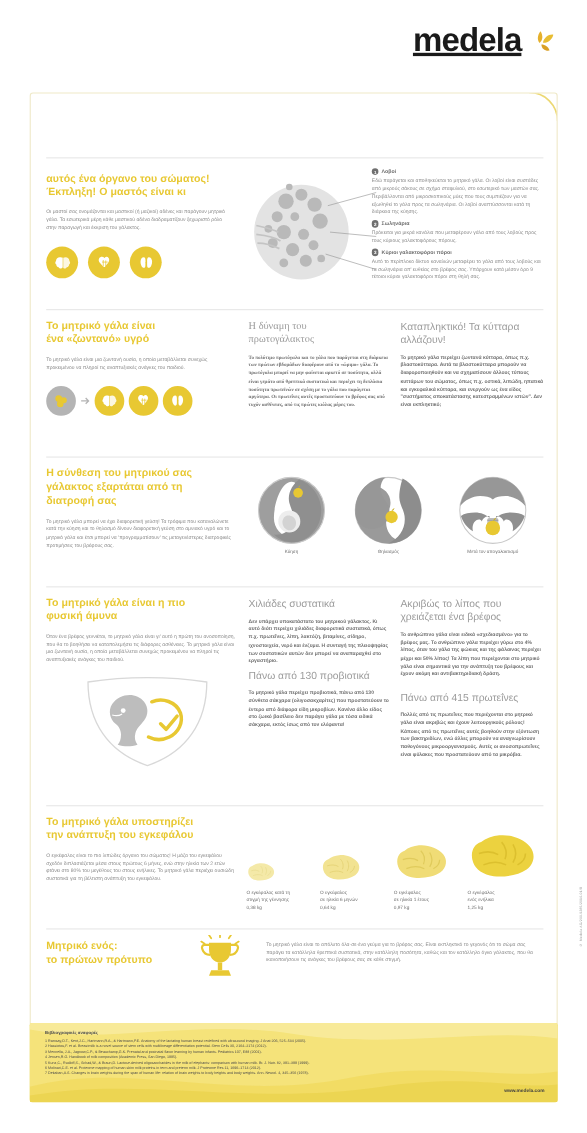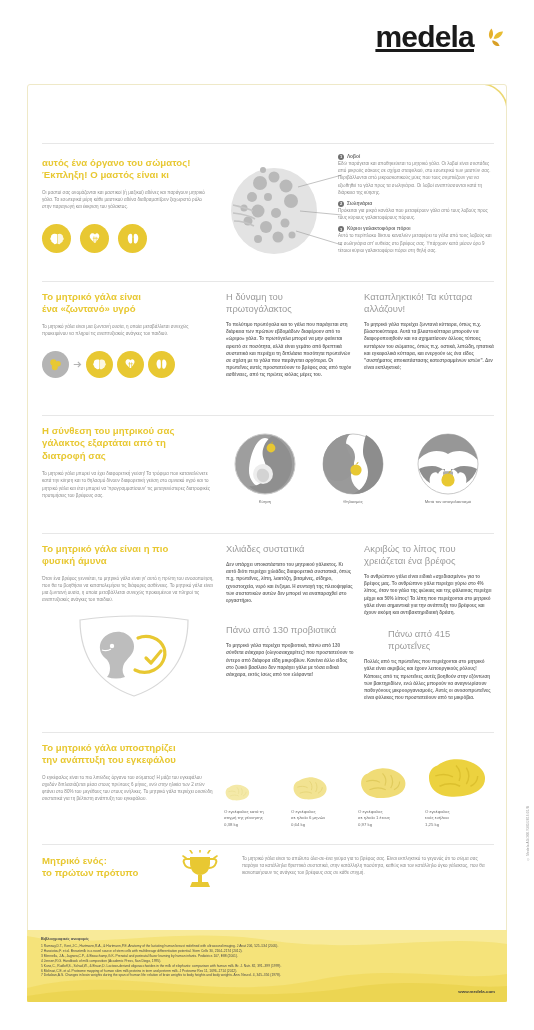--- a/index.html
+++ b/index.html
@@ -215,21 +215,21 @@
           <div class="ic" style="width:27px;height:27px;">
             <svg width="17" height="17" viewBox="0 0 24 24">
                 <path d="M9 5C6.5 5 5 7.5 5 10.5S6.5 18 9 18c1.6 0 2-1.6 2-3.6V8.8C11 6.6 10.5 5 9 5z" fill="#fff"></path>
                 <path d="M15 5c2.5 0 4 2.5 4 5.5S17.5 18 15 18c-1.6 0-2-1.6-2-3.6V8.8C13 6.6 13.5 5 15 5z" fill="#fff"></path>
                 <path d="M11.3 11.5h1.4M12 11.5v6" stroke="#e8c832" stroke-width="1.1" fill="none"></path>
               </svg>
           </div>
         </div>
       </div>
 
-      <div class="sec" style="left:198px; top:206px; width:128px;">
+      <div class="sec" style="left:198px; top:206px; width:128px;font-family:Liberation Serif, serif;">
         <div class="h-grey">Η δύναμη του</div>
         <div class="h-grey">πρωτογάλακτος</div>
         <div class="body-txt-b" style="margin-top:6px;">Το πολύτιμο πρωτόγαλα και το γάλα που παράγεται στη διάρκεια των πρώτων εβδομάδων διαφέρουν από το «ώριμο» γάλα. Το πρωτόγαλα μπορεί να μην φαίνεται αρκετό σε ποσότητα, αλλά είναι γεμάτο από θρεπτικά συστατικά και περιέχει τη διπλάσια ποσότητα πρωτεϊνών σε σχέση με το γάλα που παράγεται αργότερα. Οι πρωτεΐνες αυτές προστατεύουν το βρέφος σας από τυχόν ασθένειες, από τις πρώτες κιόλας μέρες του.</div>
       </div>
 
       <div class="sec" style="left:336px; top:206px; width:130px;">
         <div class="h-grey">Καταπληκτικό! Τα κύτταρα</div>
         <div class="h-grey">αλλάζουν!</div>
         <div class="body-txt-b" style="margin-top:6px;">Το μητρικό γάλα περιέχει ζωντανά κύτταρα, όπως π.χ. βλαστοκύτταρα. Αυτά τα βλαστοκύτταρα μπορούν να διαφοροποιηθούν και να σχηματίσουν άλλους τύπους κυττάρων του σώματος, όπως π.χ. οστικά, λιπώδη, ηπατικά και εγκεφαλικά κύτταρα, και ενεργούν ως ένα είδος "συστήματος αποκατάστασης κατεστραμμένων ιστών". Δεν είναι εκπληκτικό;</div>
       </div>
@@ -299,29 +299,29 @@
             <path d="M30 36c3 1 6 1 9-1" stroke="#fff" stroke-width="1.1" fill="none"></path>
             <path d="M66 24c10-4 22 0 26 10 3 9-2 18-10 22-6 3-13 3-19 0" fill="none" stroke="#e8c832" stroke-width="3.2" stroke-linecap="round"></path>
             <path d="M74 44l5 5 10-12" fill="none" stroke="#e8c832" stroke-width="3.2" stroke-linecap="round" stroke-linejoin="round"></path>
           </svg>
         </div>
       </div>
 
       <div class="sec" style="left:198px; top:458px; width:128px;">
         <div class="h-grey">Χιλιάδες συστατικά</div>
         <div class="body-txt-b" style="margin-top:6px;">Δεν υπάρχει υποκατάστατο του μητρικού γάλακτος. Κι αυτό διότι περιέχει χιλιάδες διαφορετικά συστατικά, όπως π.χ. πρωτεΐνες, λίπη, λακτόζη, βιταμίνες, σίδηρο, ιχνοστοιχεία, νερό και ένζυμα. Η συνταγή της πλειοψηφίας των συστατικών αυτών δεν μπορεί να αναπαραχθεί στο εργαστήριο.</div>
-        <div class="h-grey" style="margin-top:20px;">Πάνω από 130 προβιοτικά</div>
+        <div class="h-grey" style="margin-top:4px;">Πάνω από 130 προβιοτικά</div>
         <div class="body-txt-b" style="margin-top:6px;">Το μητρικό γάλα περιέχει προβιοτικά, πάνω από 130 σύνθετα σάκχαρα (ολιγοσακχαρίτες) που προστατεύουν το έντερο από διάφορα είδη μικροβίων. Κανένα άλλο είδος στο ζωικό βασίλειο δεν παράγει γάλα με τόσα ειδικά σάκχαρα, εκτός ίσως από τον ελέφαντα!</div>
       </div>
 
       <div class="sec" style="left:336px; top:458px; width:130px;">
         <div class="h-grey">Ακριβώς το λίπος που</div>
         <div class="h-grey">χρειάζεται ένα βρέφος</div>
         <div class="body-txt-b" style="margin-top:6px;">Το ανθρώπινο γάλα είναι ειδικά «σχεδιασμένο» για το βρέφος μας. Το ανθρώπινο γάλα περιέχει γύρω στο 4% λίπος, όταν του γάλα της φώκιας και της φάλαινας περιέχει μέχρι και 50% λίπος! Τα λίπη που περιέχονται στο μητρικό γάλα είναι σημαντικά για την ανάπτυξη του βρέφους και έχουν ακόμη και αντιβακτηριδιακή δράση.</div>
-        <div class="h-grey" style="margin-top:12px;margin-left:24px;">Πάνω από 415 πρωτεΐνες</div>
+        <div class="h-grey" style="margin-top:12px;">Πάνω από 415 πρωτεΐνες</div>
         <div class="body-txt-b" style="margin-top:6px;">Πολλές από τις πρωτεΐνες που περιέχονται στο μητρικό γάλα είναι ακριβώς και έχουν λειτουργικούς ρόλους! Κάποιες από τις πρωτεΐνες αυτές βοηθούν στην εξόντωση των βακτηριδίων, ενώ άλλες μπορούν να αναγνωρίσουν παθογόνους μικροοργανισμούς. Αυτές οι ανοσοπρωτεΐνες είναι φύλακες που προστατεύουν από τα μικρόβια.</div>
       </div>
 
       <div class="sep" style="top:647px;"></div>
 
       <div class="sec" style="left:14px; top:657px; width:176px;">
         <div class="h-gold">Το μητρικό γάλα υποστηρίζει</div>
         <div class="h-gold">την ανάπτυξη του εγκεφάλου</div>
         <div class="body-txt" style="margin-top:7px; width:172px;">Ο εγκέφαλος είναι το πιο λιπώδες όργανο του σώματος! Η μάζα του εγκεφάλου σχεδόν διπλασιάζεται μέσα στους πρώτους 6 μήνες, ενώ στην ηλικία των 2 ετών φτάνει στο 80% του μεγέθους του στους ενήλικες. Το μητρικό γάλα περιέχει ουσιώδη συστατικά για τη βέλτιστη ανάπτυξη του εγκεφάλου.</div>
       </div>

